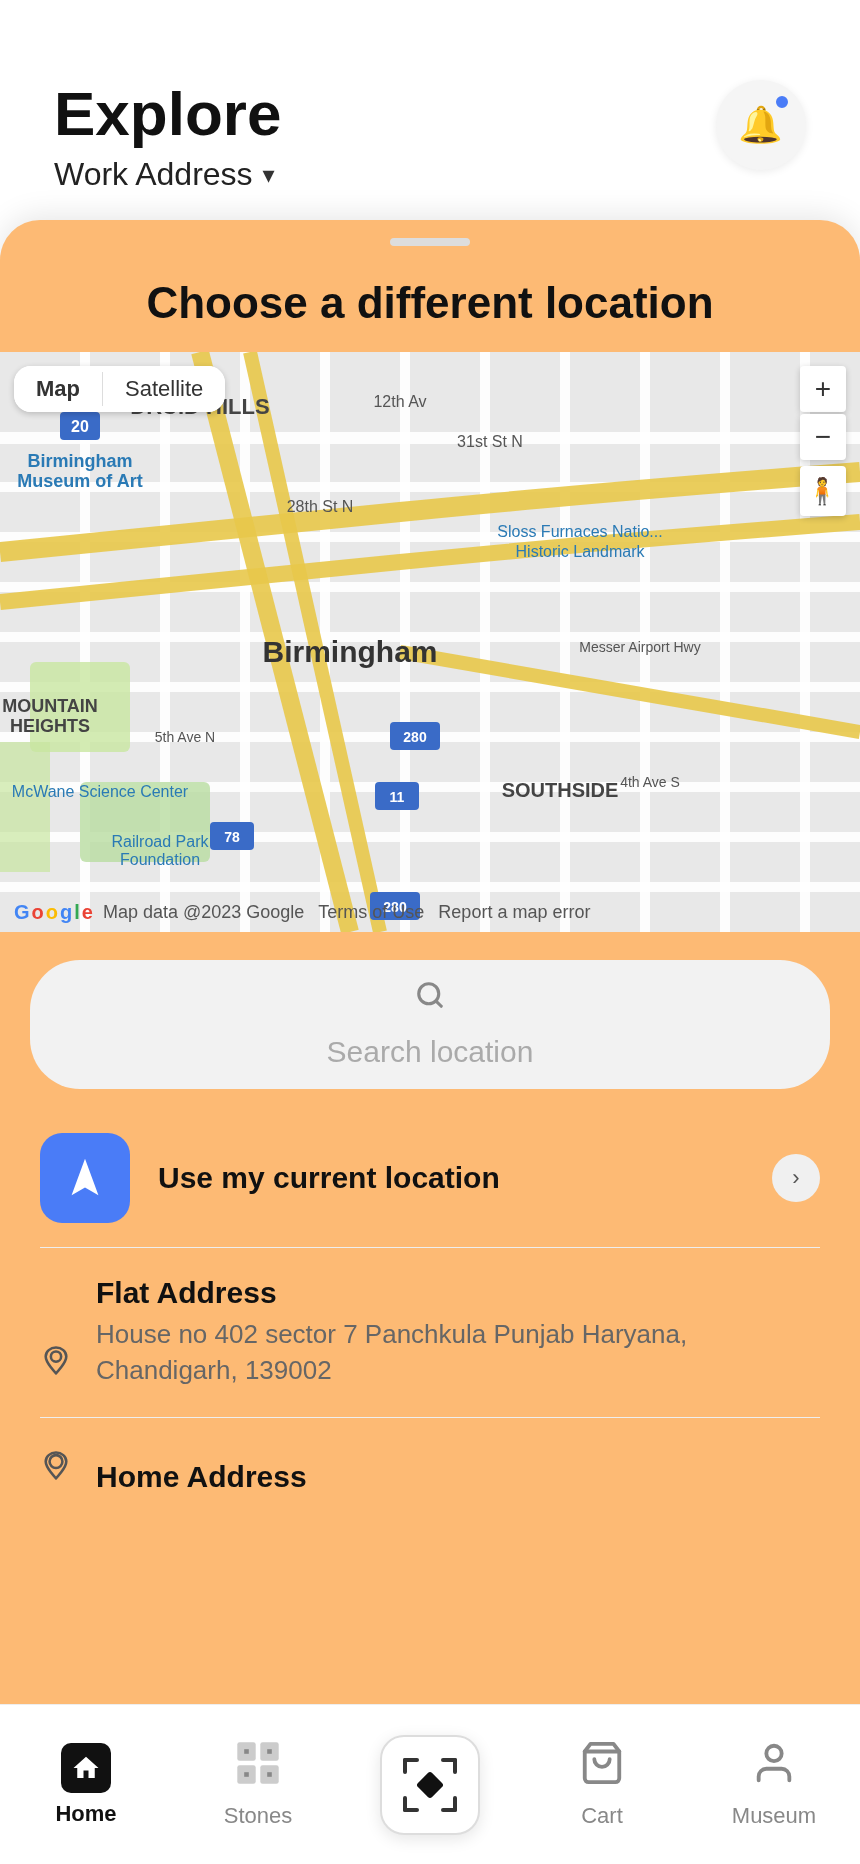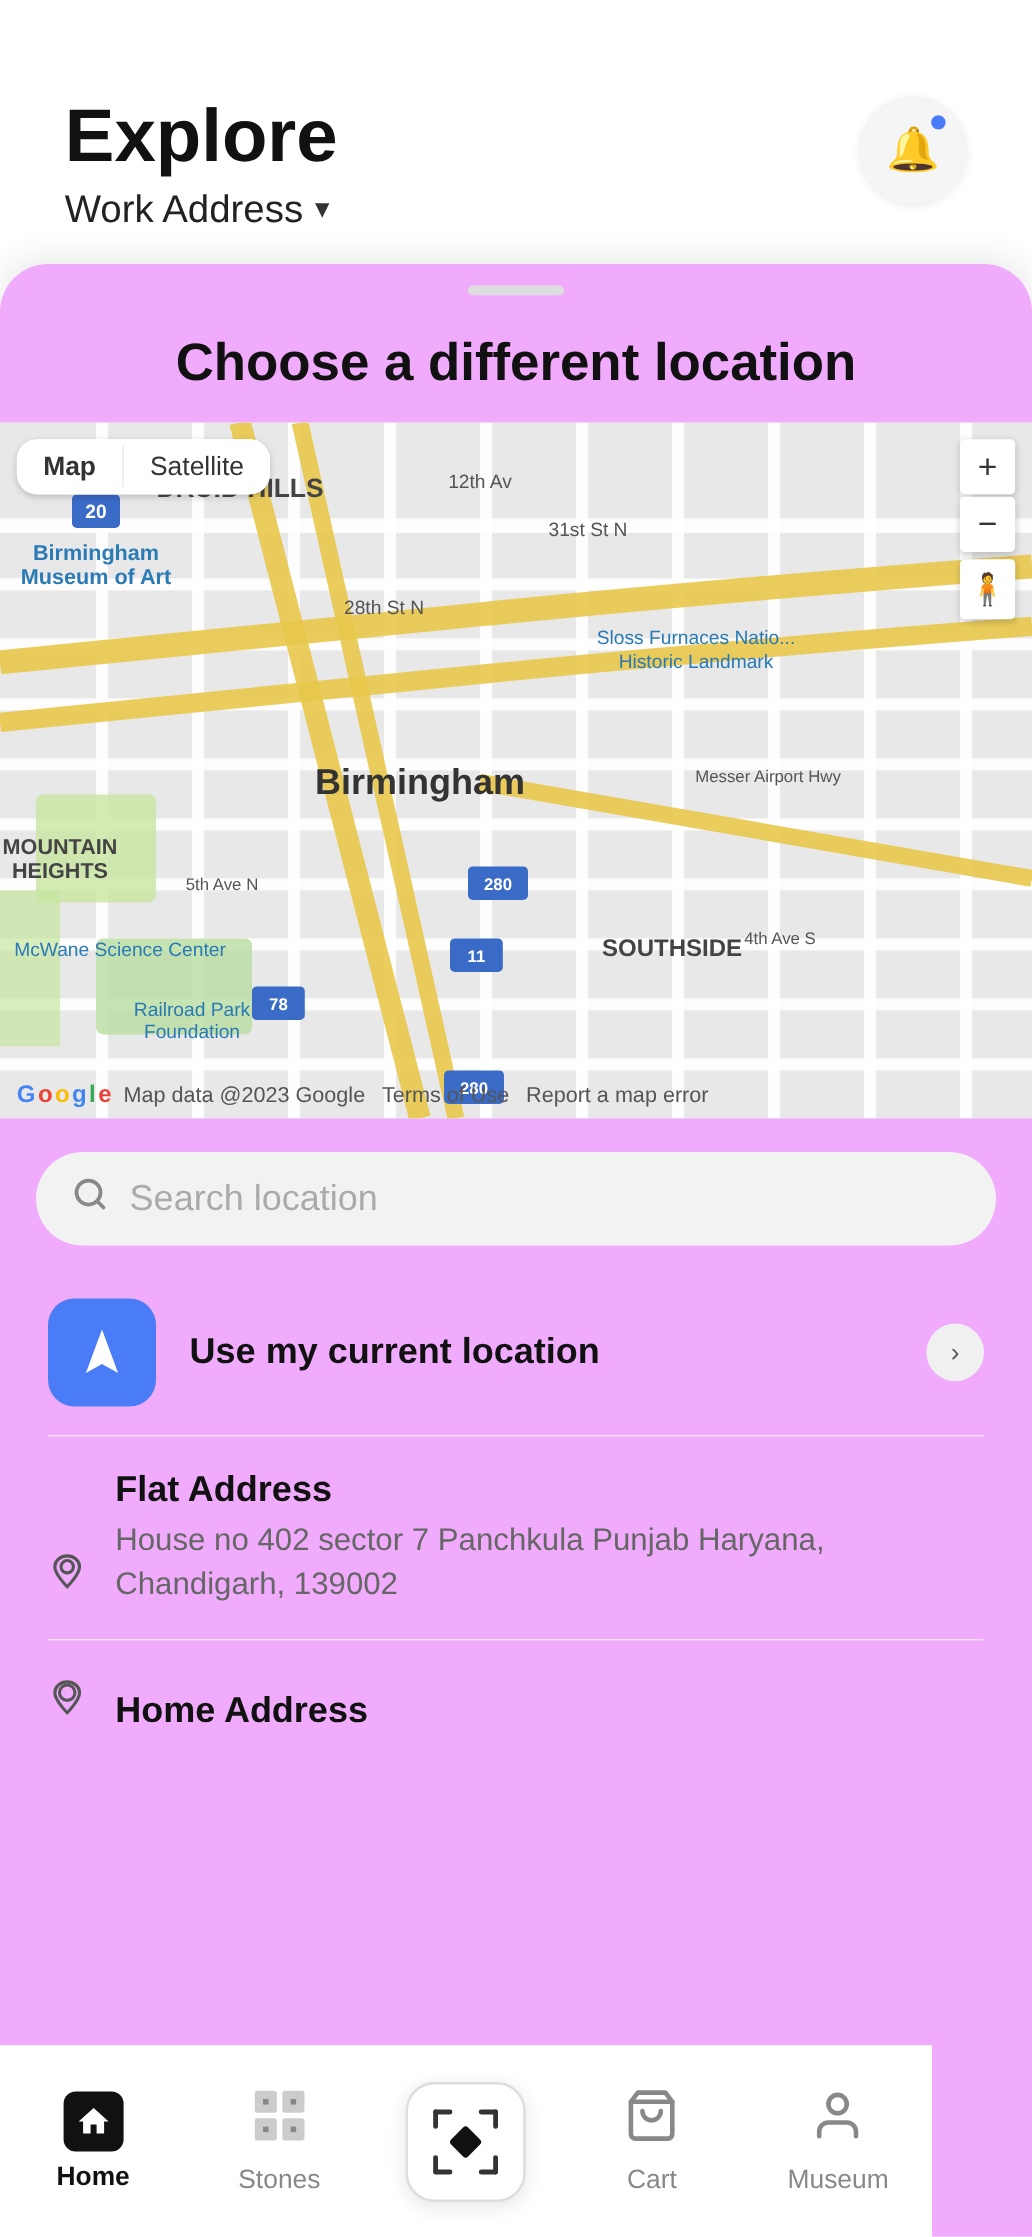--- a/index.html
+++ b/index.html
@@ -72,21 +72,21 @@
       border: 2px solid #f5f5f5;
     }
 
     
     .bottom-sheet {
       position: absolute;
       top: 220px;
       left: 0;
       right: 0;
       bottom: 0;
-      background: #f0abfc;
+      background: #fdba74;
       border-radius: 40px 40px 0 0;
       box-shadow: 0 -4px 30px rgba(0,0,0,0.10);
       z-index: 10;
       display: flex;
       flex-direction: column;
     }
     .sheet-handle {
       width: 80px;
       height: 8px;
       background: #ddd;
@@ -214,20 +214,21 @@
     .search-container {
       margin: 28px 30px 20px 30px;
     }
     .search-bar {
       display: flex;
       align-items: center;
       background: #f2f2f2;
       border-radius: 50px;
       padding: 20px 30px;
       gap: 18px;
+      flex-direction: column;
     }
     .search-icon {
       font-size: 30px;
       color: #888;
     }
     .search-placeholder {
       font-size: 30px;
       color: #aaa;
     }
 
@@ -300,21 +301,21 @@
       color: #666;
       margin-top: 6px;
       line-height: 1.4;
     }
 
     
     .bottom-nav {
       position: fixed;
       bottom: 0;
       left: 0;
-      width: 776px;
+      width: 860px;
       height: 160px;
       background: #fff;
       border-top: 1px solid #eee;
       display: flex;
       align-items: center;
       z-index: 100;
     }
     .nav-item {
       flex: 1;
       display: flex;

